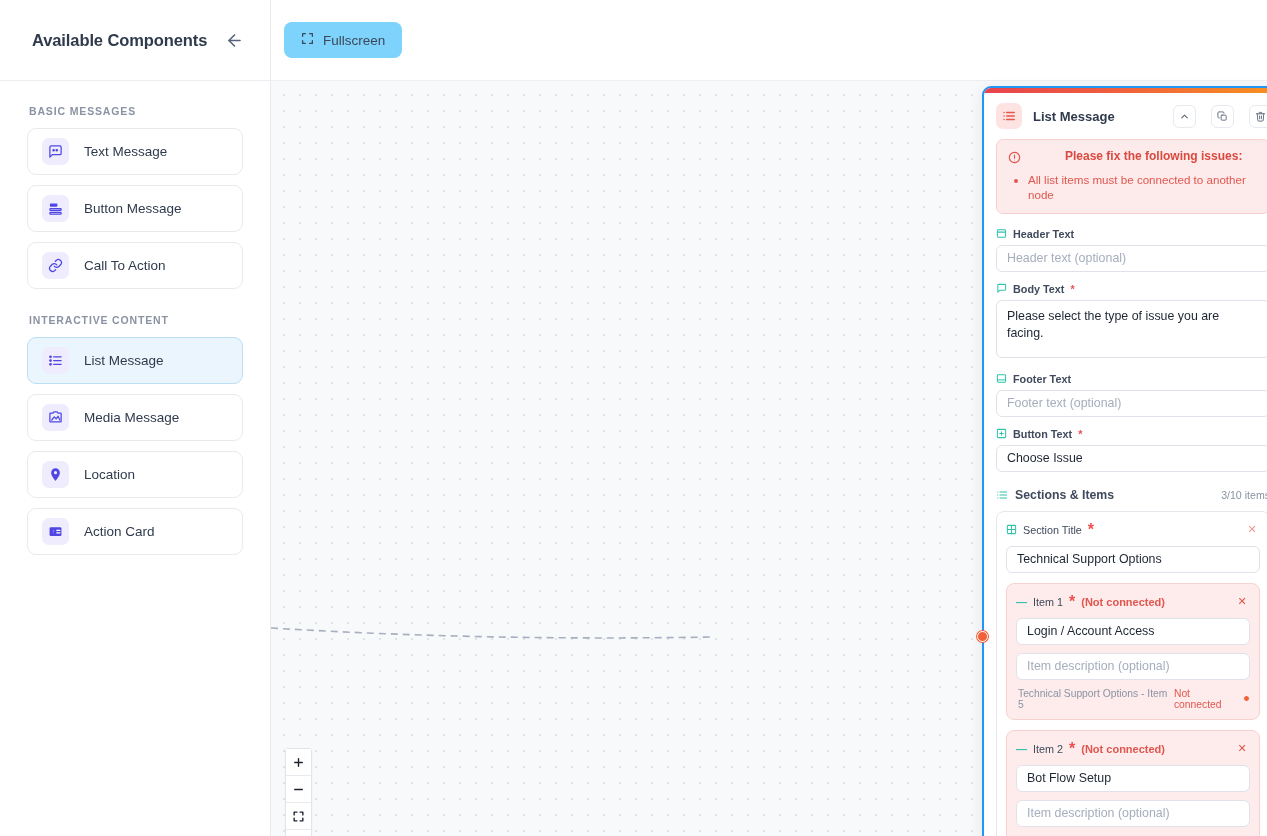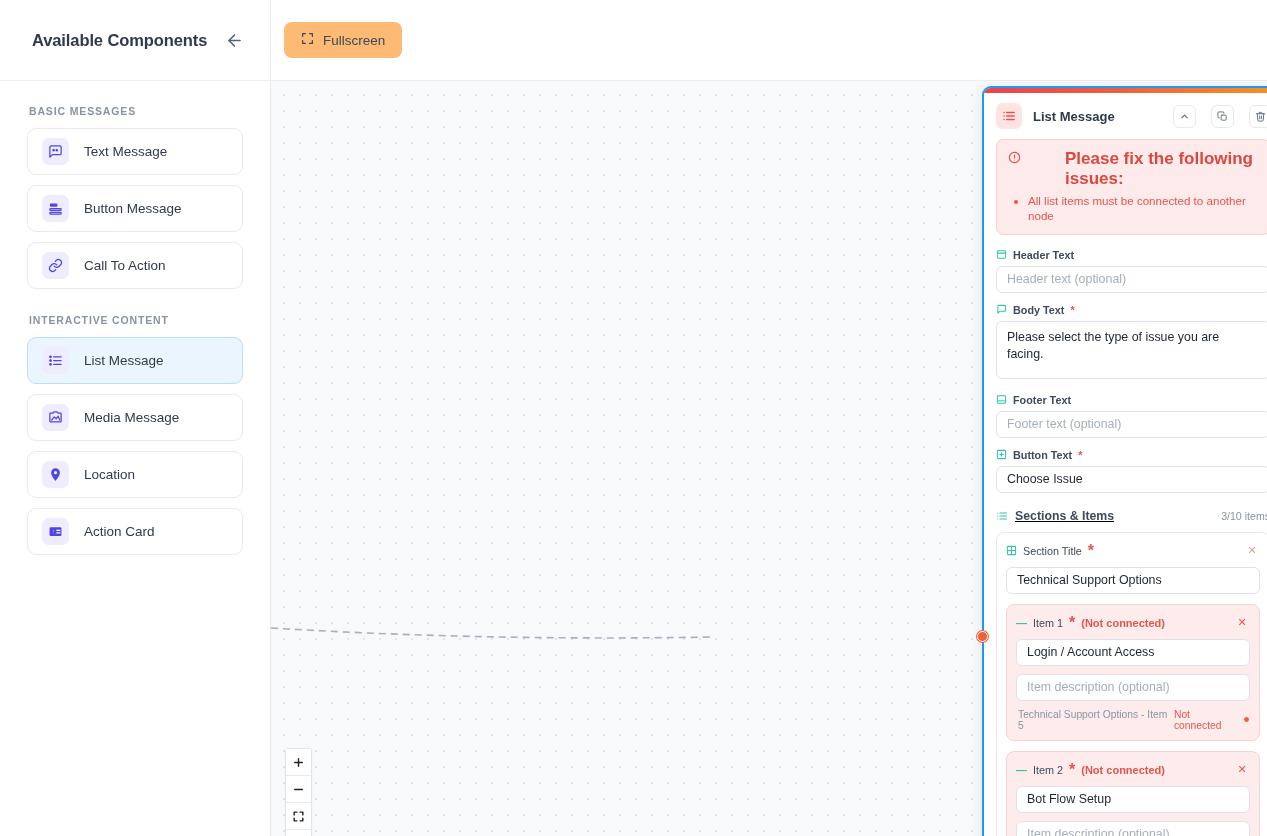--- a/index.html
+++ b/index.html
@@ -56,21 +56,21 @@
 
   
   .main { position: relative; flex: 1 1 auto; height: 836px; background: #fff; }
   .topbar {
     height: 81px; background: #fff; border-bottom: 1px solid #eceef1;
     display: flex; align-items: center; padding: 0 0 0 13px;
   }
   .fullscreen-btn {
     display: flex; align-items: center; gap: 9px;
     height: 36px; padding: 0 17px; border-radius: 8px;
-    background: #fdba74; color: #3d4759; font-size: 13.5px; cursor: pointer;
+    background: #7dd3fc; color: #3d4759; font-size: 13.5px; cursor: pointer;
     border: none;
   }
 
   
   .canvas {
     position: absolute; left: 0; top: 81px;
     width: 996px; height: 755px;
     background-color: #f8f9fb;
     background-image: radial-gradient(#dfe3ea 1.05px, transparent 1.05px);
     background-size: 16px 16px;
@@ -124,21 +124,21 @@
   }
 
   .node-body { padding: 0 12px 12px 12px; }
 
   .alert {
     background: #fdeaea; border: 1px solid #f8cfcf; border-radius: 7px;
     padding: 9px 11px 10px 11px; margin-bottom: 14px;
   }
   .alert-top { display: flex; align-items: flex-start; gap: 7px; }
   .alert-ico { color: #e2564f; flex: 0 0 13px; margin-top: 1px; }
-  .alert-title { font-size: 17px; font-weight: 700; color: #d9493f; padding-left: 37px; }
+  .alert-title { font-size: 12px; font-weight: 700; color: #d9493f; padding-left: 37px; }
   .alert-list { margin: 4px 0 0 20px; }
   .alert-list li { font-size: 11.6px; color: #e0574e; line-height: 1.33; }
 
   .field { margin-bottom: 11px; }
   .field-label {
     display: flex; align-items: center; gap: 6px;
     font-size: 10.8px; font-weight: 700; color: #3f4a5c; margin-bottom: 5px;
   }
   .field-label .fi { color: #2ec4a8; display: flex; flex: 0 0 auto; }
   .req { color: #ec4f4f; font-weight: 700; }
@@ -151,21 +151,21 @@
   .textarea {
     width: 100%; height: 58px; border: 1px solid #dfe3e9; border-radius: 6px;
     padding: 7px 10px; font-size: 12.4px; color: #1e2633; resize: none;
     font-family: "Liberation Sans", sans-serif; line-height: 1.35; background: #fff;
   }
 
   .sections-head {
     display: flex; align-items: center; justify-content: space-between;
     margin: 16px 0 9px 0;
   }
-  .sections-head-left { display: flex; align-items: center; gap: 7px; text-decoration: underline; }
+  .sections-head-left { display: flex; align-items: center; gap: 7px; }
   .sections-title { font-size: 12.3px; font-weight: 700; color: #3f4a5c; }
   .sections-count { font-size: 10.6px; color: #8b94a3; }
 
   .section-card {
     border: 1px solid #e4e7ec; border-radius: 8px; padding: 9px;
     background: #fff; margin-bottom: 10px;
   }
   .section-head { display: flex; align-items: center; justify-content: space-between; margin-bottom: 7px; }
   .section-head-left { display: flex; align-items: center; gap: 6px; }
   .x-btn {

